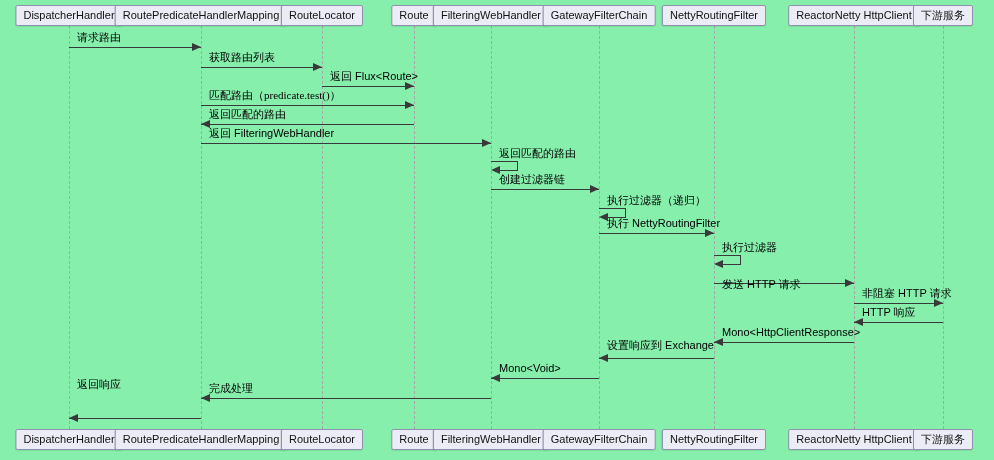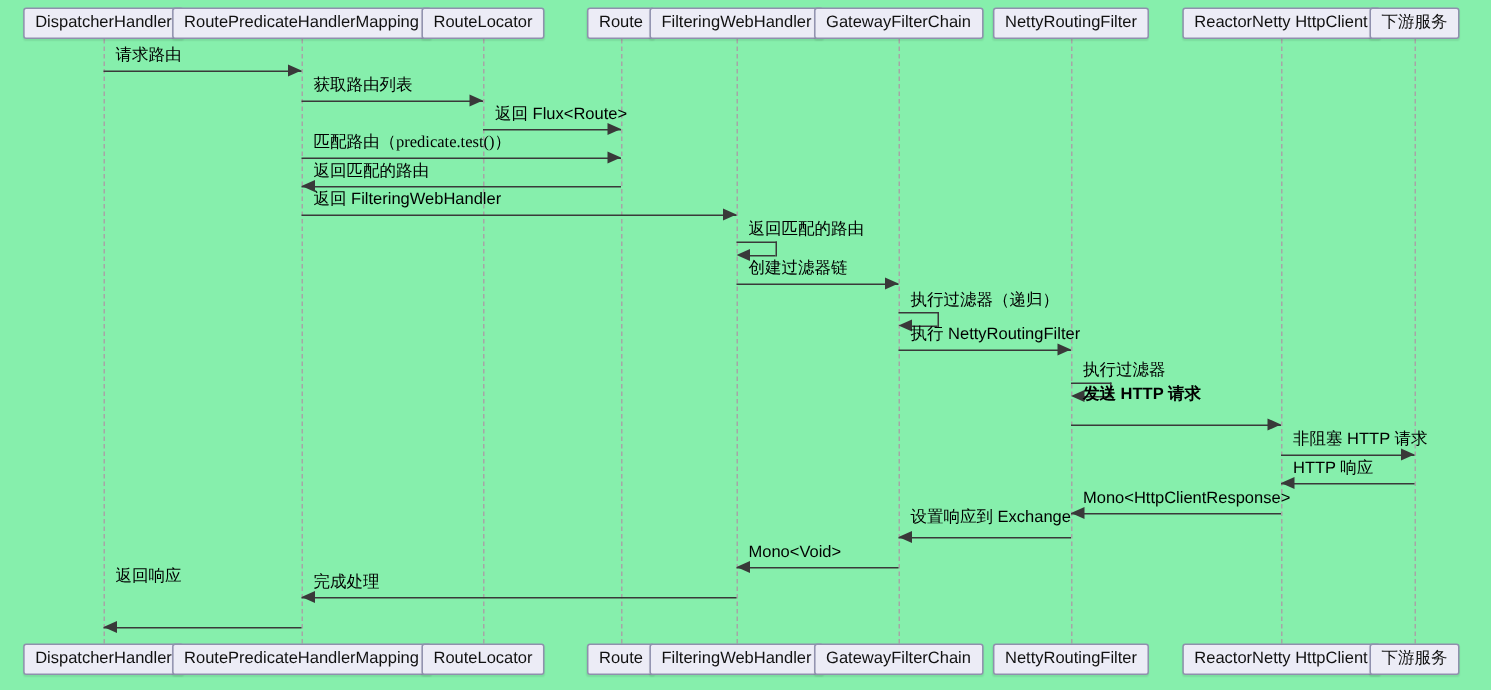--- a/index.html
+++ b/index.html
@@ -114,21 +114,21 @@
     <div class="loop-seg" style="left: 607px; top: 217px; width: 18px; height: 0px; border-top-width: 1px;"></div>
     <div class="ah ah-l" style="left: 599px; top: 213px;"></div>
     <div class="mline" style="left: 599px; top: 233px; width: 115px;"></div>
     <div class="mlabel" style="left: 607px; top: 217px;">执行 NettyRoutingFilter</div>
     <div class="ah ah-r" style="left: 705px; top: 229px;"></div>
     <div class="mlabel" style="left: 722px; top: 241px;">执行过滤器</div>
     <div class="loop-seg" style="left: 714px; top: 255px; width: 26px; height: 9px; border-top-width: 1px; border-right-width: 1px;"></div>
     <div class="loop-seg" style="left: 722px; top: 264px; width: 18px; height: 0px; border-top-width: 1px;"></div>
     <div class="ah ah-l" style="left: 714px; top: 260px;"></div>
     <div class="mline" style="left: 714px; top: 283px; width: 140px;"></div>
-    <div class="mlabel" style="left: 722px; top: 257px; font-weight: bold;">发送 HTTP 请求</div>
+    <div class="mlabel" style="left: 722px; top: 278px;">发送 HTTP 请求</div>
     <div class="ah ah-r" style="left: 845px; top: 279px;"></div>
     <div class="mline" style="left: 854px; top: 303px; width: 89px;"></div>
     <div class="mlabel" style="left: 862px; top: 287px;">非阻塞 HTTP 请求</div>
     <div class="ah ah-r" style="left: 934px; top: 299px;"></div>
     <div class="mline" style="left: 854px; top: 322px; width: 89px;"></div>
     <div class="mlabel" style="left: 862px; top: 306px;">HTTP 响应</div>
     <div class="ah ah-l" style="left: 854px; top: 318px;"></div>
     <div class="mline" style="left: 714px; top: 342px; width: 140px;"></div>
     <div class="mlabel" style="left: 722px; top: 326px;">Mono&lt;HttpClientResponse&gt;</div>
     <div class="ah ah-l" style="left: 714px; top: 338px;"></div>

